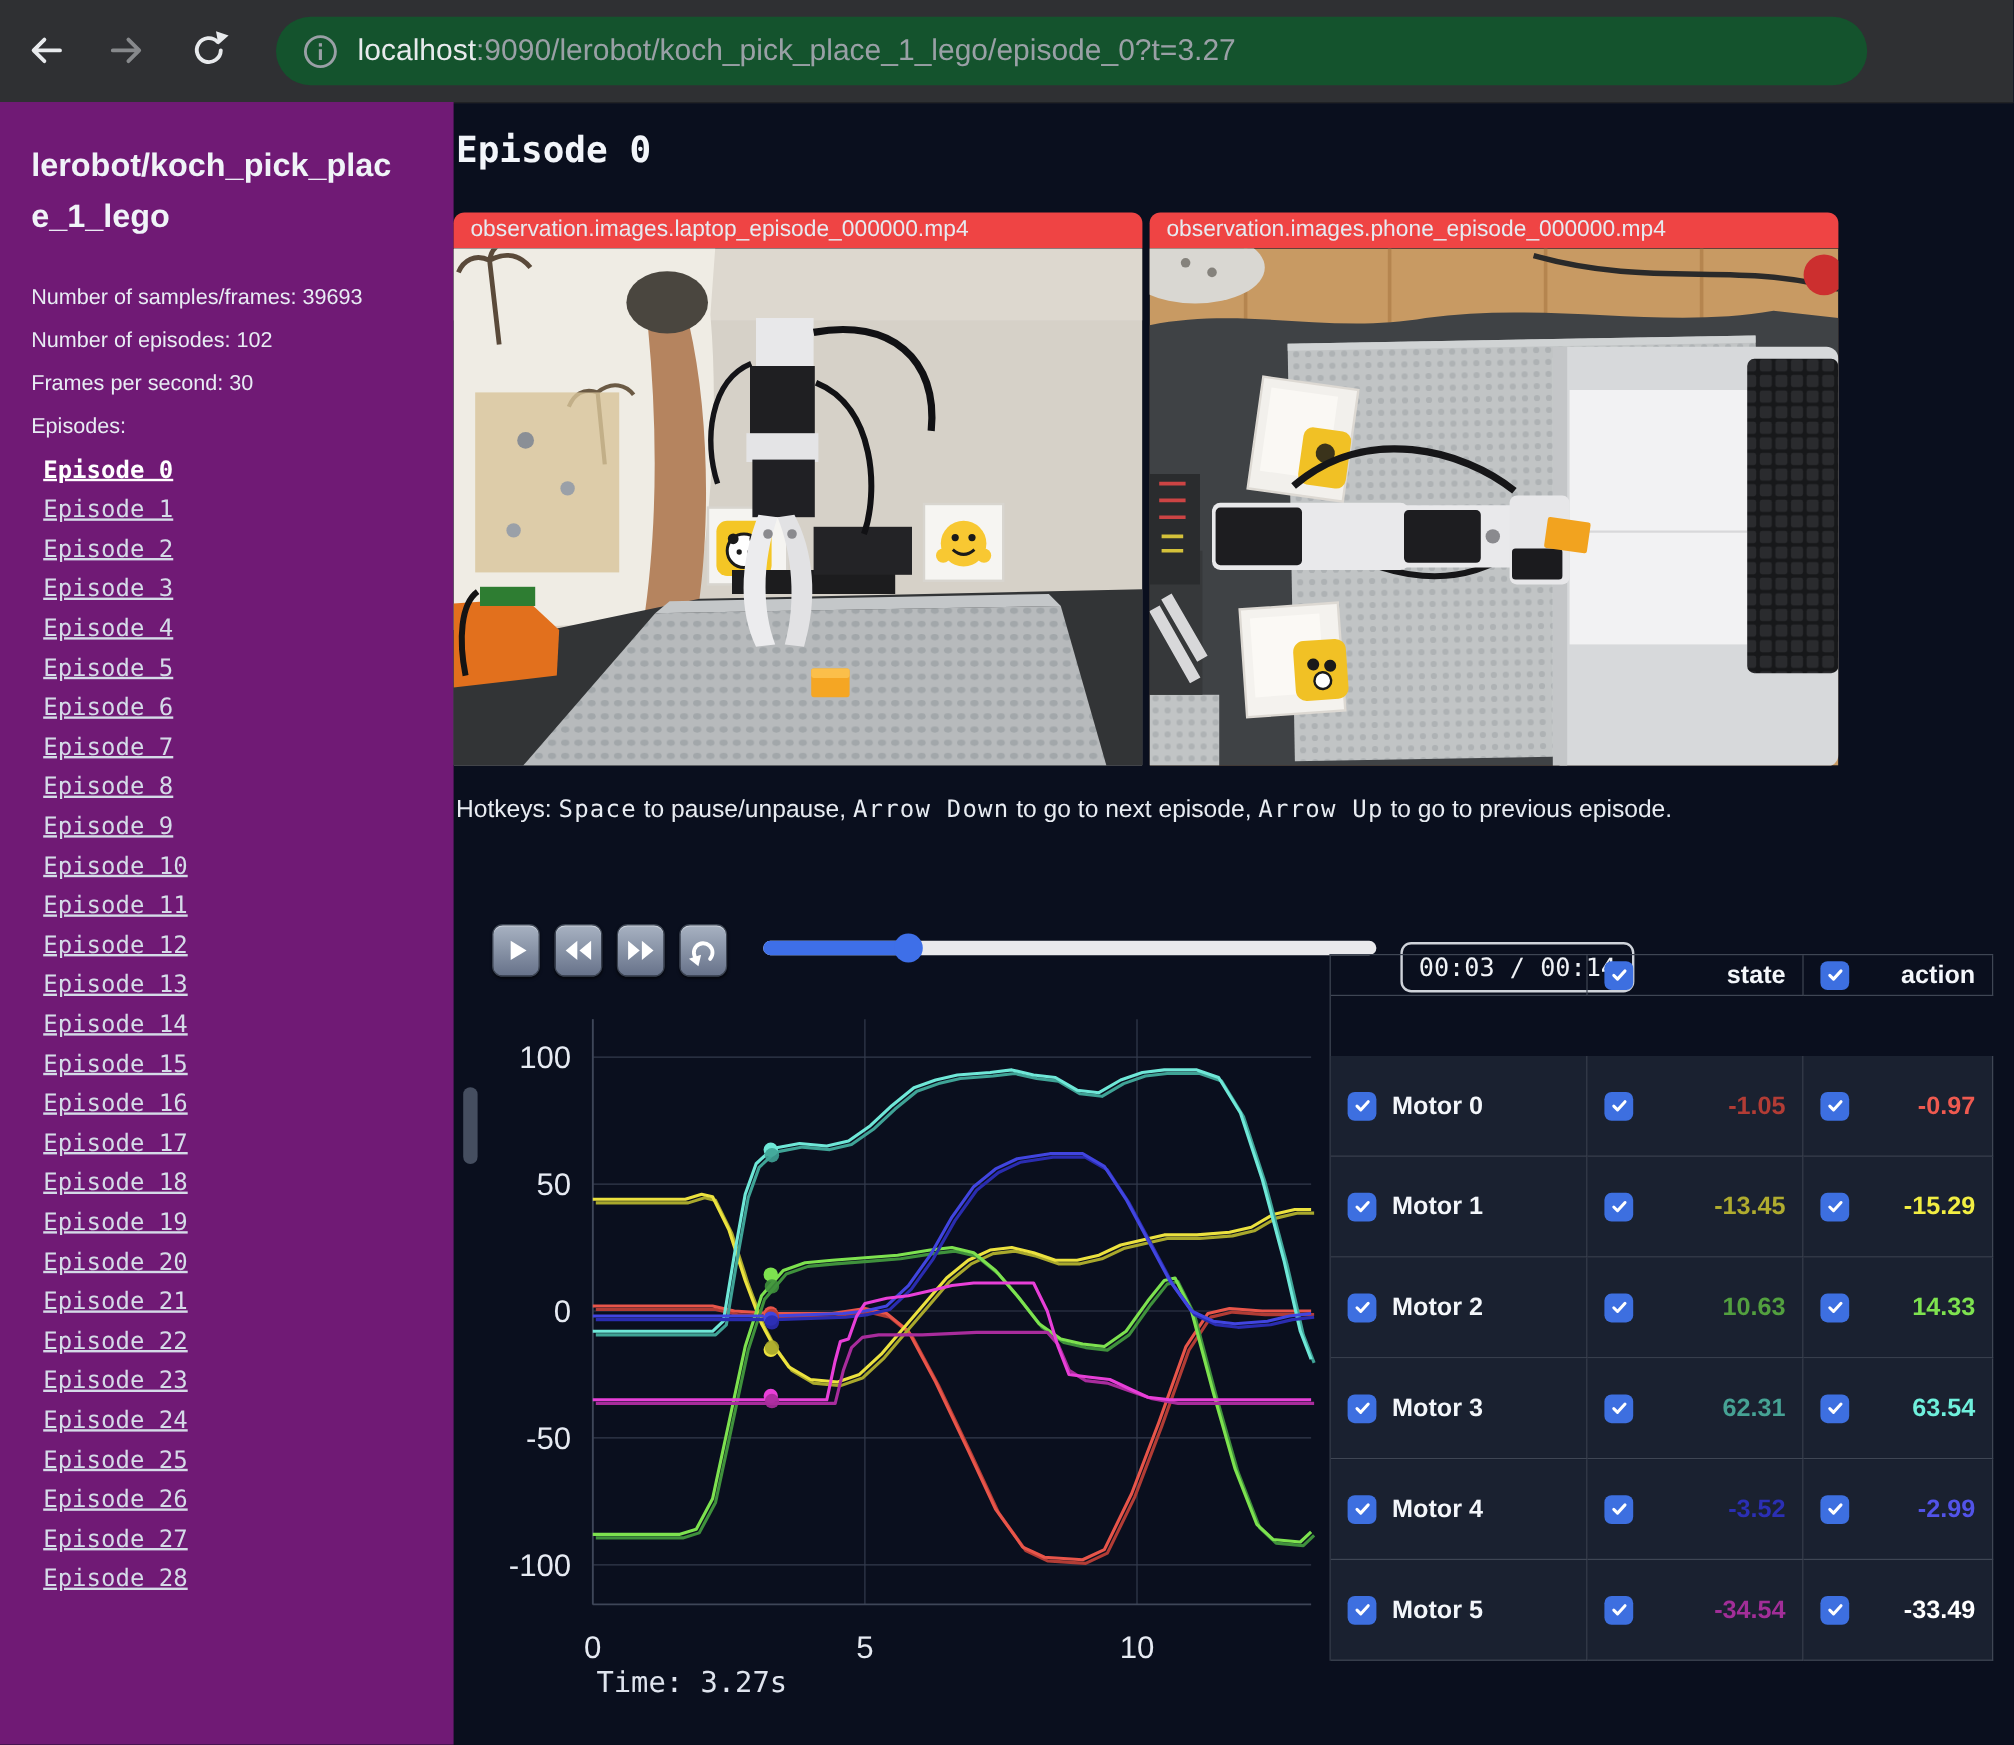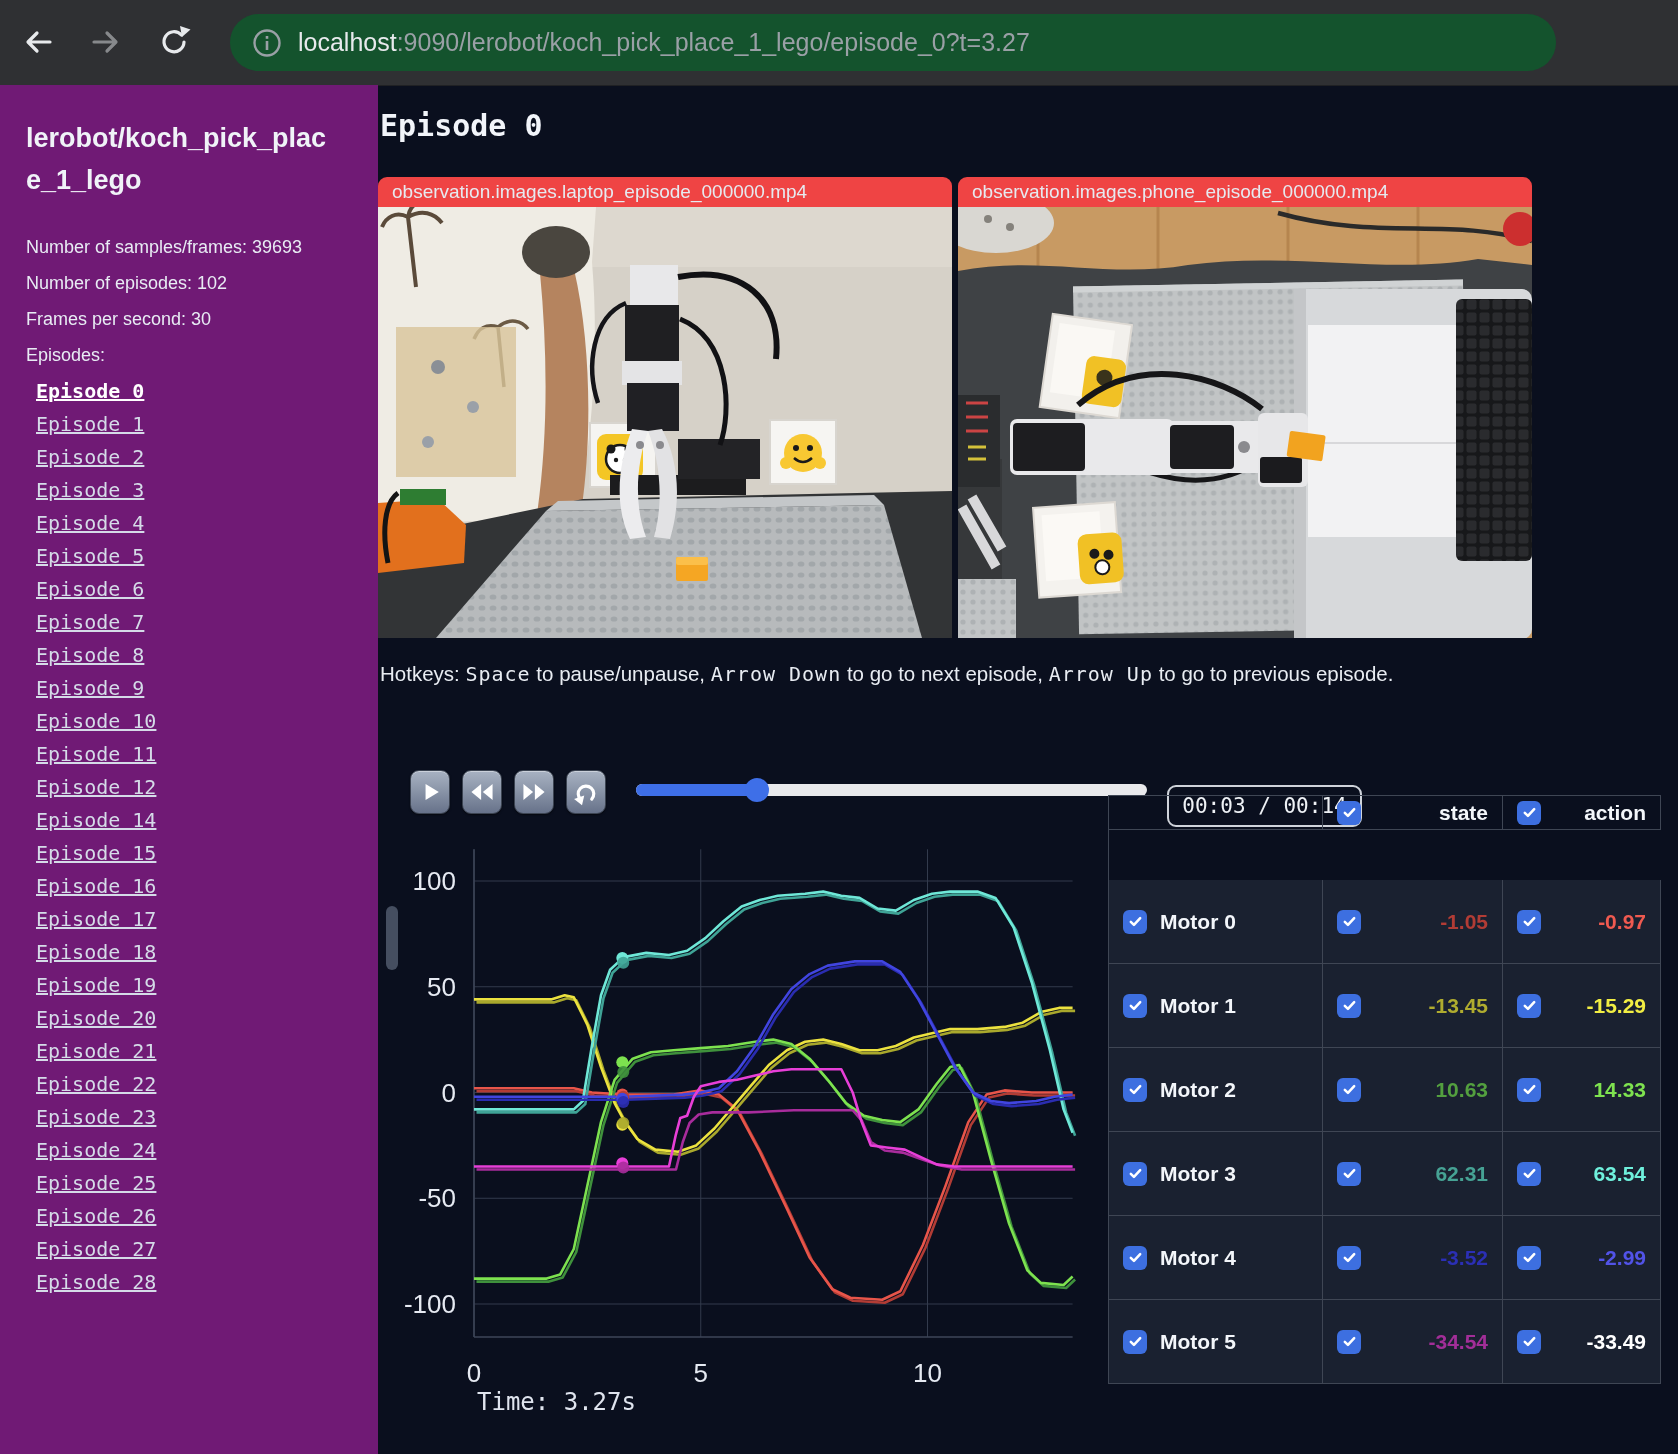--- a/index.html
+++ b/index.html
@@ -45,21 +45,21 @@
     background:linear-gradient(180deg,#a8b2c2 0%,#8b96a9 45%,#67728a 100%);
     box-shadow:inset 0 1px 0 rgba(255,255,255,.4), 0 1px 2px rgba(0,0,0,.5);
     display:flex;align-items:center;justify-content:center;cursor:pointer;padding:0;}
   .slider{position:absolute;left:636px;top:784px;width:511px;height:12px;border-radius:6px;background:#e9e9ec;cursor:pointer;}
   .slider-fill{height:12px;border-radius:6px 0 0 6px;background:#3e6fe8;}
   .slider-thumb{position:absolute;top:-6px;width:24px;height:24px;border-radius:50%;background:#3e6fe8;}
   .time-pill{position:absolute;left:1167px;top:772px;width:191px;height:38px;border:2px solid #cfd3da;border-radius:9px;
     display:flex;align-items:center;justify-content:center;font-family:"DejaVu Sans Mono",monospace;font-size:21px;color:#eef1f5;margin-top:13px;}
 
   
-  .chart-wrap{position:absolute;left:360px;top:848px;width:720px;height:580px;text-align:right;}
+  .chart-wrap{position:absolute;left:380px;top:848px;width:720px;height:580px;text-align:right;}
 
   
   .motor-table{position:absolute;left:1108px;top:795px;width:552px;border-top:1px solid #3f4654;border-left:1px solid #3f4654;
     display:grid;grid-template-columns:214px 180px 158px;grid-auto-rows:84px;}
   .mt-cell{border-right:1px solid #3f4654;border-bottom:1px solid #3f4654;display:flex;align-items:center;padding:0 14px;box-sizing:border-box;}
   .mt-head{height:34px;background:transparent;}
   .mt-body{background:#1a2130;}
   .mt-between{justify-content:space-between;}
   .mt-label{font-size:21px;font-weight:bold;color:#f3f6fa;}
   .mt-val{font-size:21px;font-weight:bold;}
@@ -111,20 +111,21 @@
       <a class="episode-link">Episode 3</a>
       <a class="episode-link">Episode 4</a>
       <a class="episode-link">Episode 5</a>
       <a class="episode-link">Episode 6</a>
       <a class="episode-link">Episode 7</a>
       <a class="episode-link">Episode 8</a>
       <a class="episode-link">Episode 9</a>
       <a class="episode-link">Episode 10</a>
       <a class="episode-link">Episode 11</a>
       <a class="episode-link">Episode 12</a>
+      <a class="episode-link">Episode 13</a>
       <a class="episode-link">Episode 14</a>
       <a class="episode-link">Episode 15</a>
       <a class="episode-link">Episode 16</a>
       <a class="episode-link">Episode 17</a>
       <a class="episode-link">Episode 18</a>
       <a class="episode-link">Episode 19</a>
       <a class="episode-link">Episode 20</a>
       <a class="episode-link">Episode 21</a>
       <a class="episode-link">Episode 22</a>
       <a class="episode-link">Episode 23</a>

